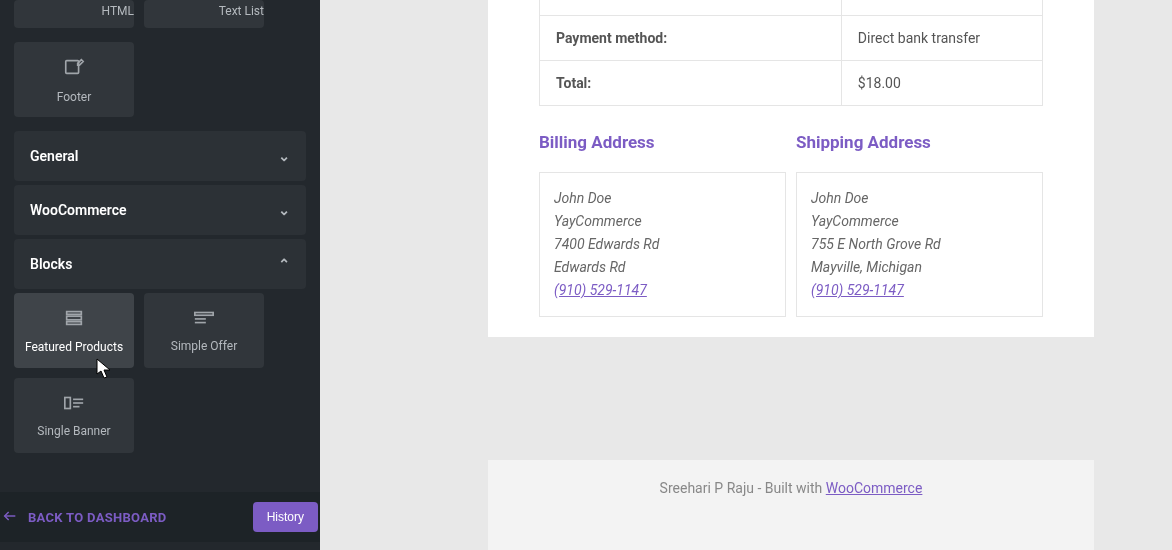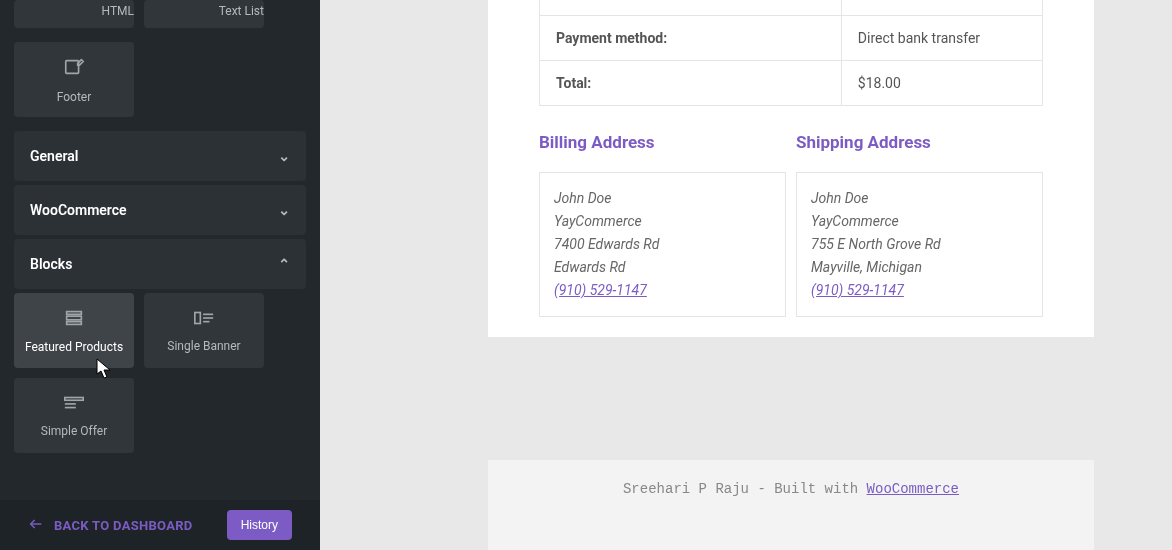--- a/index.html
+++ b/index.html
@@ -14,21 +14,21 @@
   .tile.active { background: #3f4449; color: #fff; }
   .tile .tile-icon { margin-bottom: 8px; color: #a0a5aa; }
   .tile-label { font-size: 12px; }
   .tile-top { height: 28px; display: flex; align-items: flex-end; justify-content: center; padding-bottom: 6px; }
   .tile-top .tile-label { margin-top: 0; }
 
   .section-header { height: 50px; background: #1d2327; margin: 0 14px 4px 14px; border-radius: 4px; padding: 0 16px; display: flex; align-items: center; justify-content: space-between; color: #fff; font-size: 14px; font-weight: 600; cursor: pointer; gap: 8px; }
   .section-header.light { background: #2c3136; }
   .chev { color: #b4b9be; font-size: 14px; }
 
-  .bottom-bar { position: absolute; bottom: 0; left: 0; right: 0; height: 50px; background: #1d2327; display: flex; align-items: center; justify-content: space-between; padding: 0 28px; }
+  .bottom-bar { position: absolute; bottom: 8px; left: 0; right: 0; height: 50px; background: #1d2327; display: flex; align-items: center; justify-content: space-between; padding: 0 2px; }
   .back-link { display: flex; align-items: center; gap: 10px; color: #7c5cc4; font-size: 13px; font-weight: 700; letter-spacing: .3px; cursor: pointer; }
   .history-btn { background: #7c5cc4; color: #fff; border: none; border-radius: 4px; padding: 8px 14px; font-size: 12px; cursor: pointer; }
 
   
   .collapse-handle { position: absolute; left: 320px; top: 216px; width: 18px; height: 34px; background: #23282d; border-radius: 0 3px 3px 0; display: flex; align-items: center; justify-content: center; color: #fff; cursor: pointer; }
 
   
   .preview { flex: 1; background: #e8e8e8; position: relative; }
   .email-wrap { position: absolute; left: 168px; top: -30px; width: 606px; background: #fff; padding-bottom: 20px; }
   .order-table { width: 504px; margin: 0 auto; border: 1px solid #e5e5e5; border-collapse: collapse; font-size: 14px; color: #555; }
@@ -37,21 +37,21 @@
   .order-table td.lab { font-weight: 700; width: 60%; }
   .order-table td.val { border-left: 1px solid #e5e5e5; }
 
   .addr-row { width: 504px; margin: 26px auto 0 auto; display: flex; justify-content: space-between; }
   .addr-col { width: 247px; }
   .addr-head { color: #7c5cc4; font-size: 17px; font-weight: 700; margin-bottom: 20px; }
   .addr-box { border: 1px solid #e5e5e5; padding: 14px 14px; font-style: italic; color: #666; font-size: 14px; line-height: 1.65; }
   .addr-box a { color: #7c5cc4; text-decoration: underline; }
 
   .thanks { width: 504px; margin: 30px auto 28px auto; font-size: 14px; color: #666; }
-  .email-footer { text-align: right; font-size: 14px; color: #888; border-top: 0; padding-top: 0; font-family: Liberation Mono, monospace; }
+  .email-footer { text-align: right; font-size: 14px; color: #888; border-top: 0; padding-top: 0; }
   .email-footer a { color: #7c5cc4; text-decoration: underline; }
 
   
   .cursor { position: absolute; left: 96px; top: 358px; pointer-events: none; z-index: 50; }
 </style>
 </head>
 <body>
 
 <div class="sidebar">
 
@@ -92,41 +92,41 @@
   <div class="tiles">
     <div class="tile active">
       <span class="tile-icon">
         <svg width="22" height="20" viewBox="0 0 24 20" fill="none" stroke="currentColor" stroke-width="1.8">
             <rect x="4" y="3" width="16" height="3"></rect>
             <rect x="4" y="8" width="16" height="4"></rect>
             <rect x="4" y="14" width="16" height="3"></rect>
           </svg>
       </span>
       <span class="tile-label">Featured Products</span>
+    </div>
+    <div class="tile">
+      <span class="tile-icon">
+        <svg width="22" height="18" viewBox="0 0 24 18" fill="none" stroke="currentColor" stroke-width="1.8">
+            <rect x="2" y="3" width="20" height="3"></rect>
+            <line x1="2" y1="10" x2="14" y2="10"></line>
+            <line x1="2" y1="14" x2="14" y2="14"></line>
+          </svg>
+      </span>
+      <span class="tile-label">Simple Offer</span>
     </div>
     <div class="tile">
       <span class="tile-icon">
         <svg width="22" height="18" viewBox="0 0 24 18" fill="none" stroke="currentColor" stroke-width="1.8">
             <rect x="2" y="3" width="6" height="12"></rect>
             <line x1="11" y1="5" x2="22" y2="5"></line>
             <line x1="11" y1="9" x2="22" y2="9"></line>
             <line x1="11" y1="13" x2="18" y2="13"></line>
           </svg>
       </span>
       <span class="tile-label">Single Banner</span>
-    </div>
-    <div class="tile">
-      <span class="tile-icon">
-        <svg width="22" height="18" viewBox="0 0 24 18" fill="none" stroke="currentColor" stroke-width="1.8">
-            <rect x="2" y="3" width="20" height="3"></rect>
-            <line x1="2" y1="10" x2="14" y2="10"></line>
-            <line x1="2" y1="14" x2="14" y2="14"></line>
-          </svg>
-      </span>
-      <span class="tile-label">Simple Offer</span>
     </div>
   </div>
 
   <div class="bottom-bar">
     <div class="back-link">
       <span>
         <svg width="16" height="16" viewBox="0 0 24 24" fill="none" stroke="#7c5cc4" stroke-width="2.2">
             <line x1="20" y1="12" x2="4" y2="12"></line>
             <polyline points="10 18 4 12 10 6"></polyline>
           </svg>

